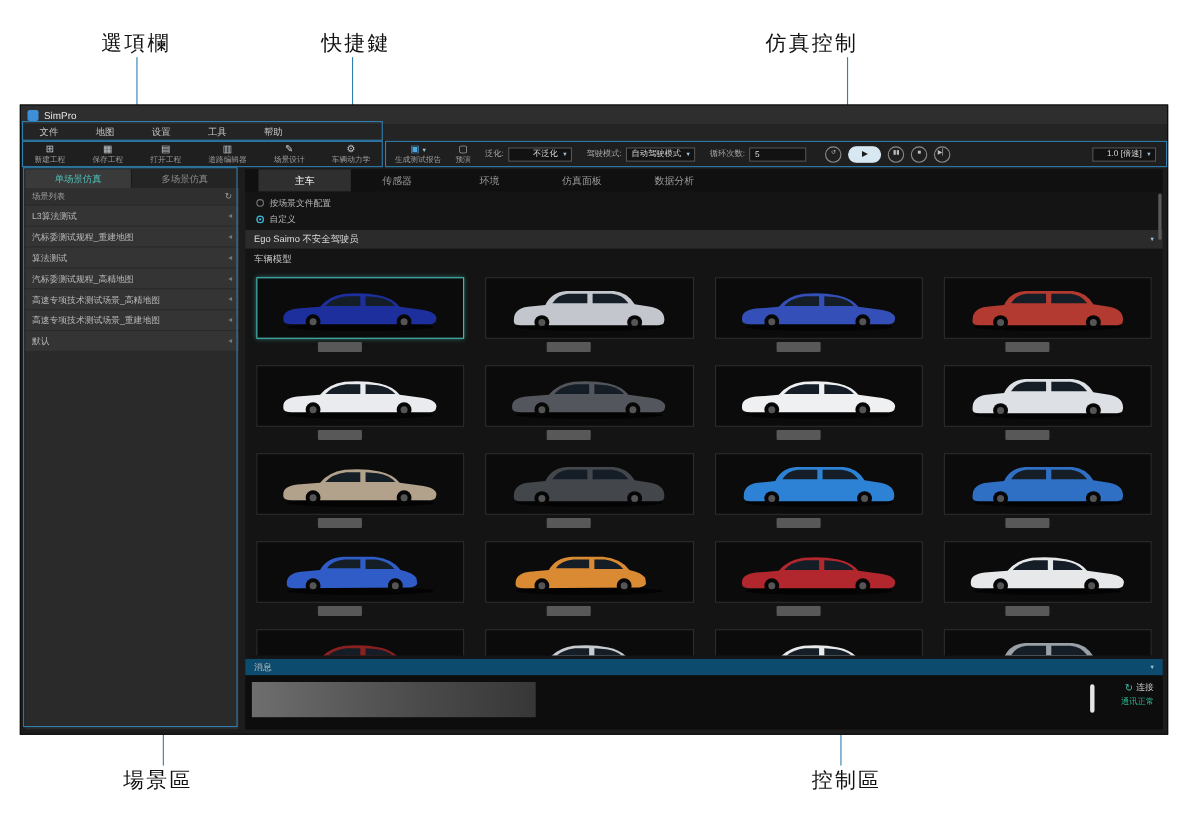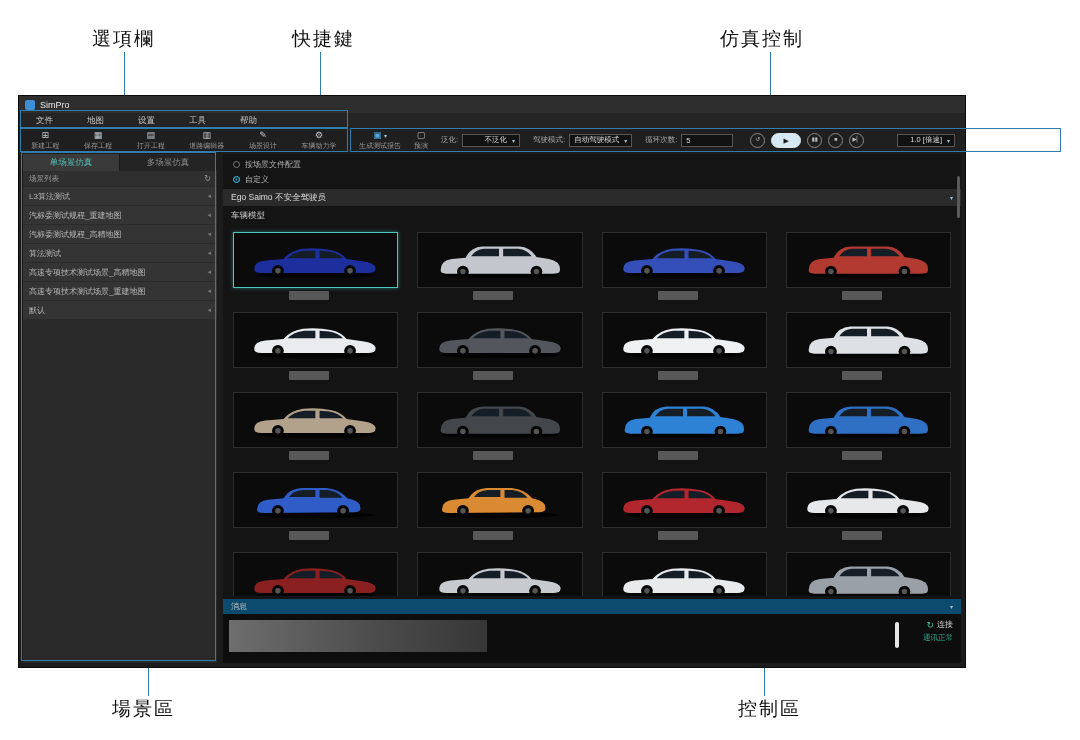--- a/index.html
+++ b/index.html
@@ -5,21 +5,21 @@
   *{margin:0;padding:0;box-sizing:border-box;}
   html,body{width:1080px;height:740px;}
   body{background:#ffffff;font-family:"Liberation Sans","DejaVu Sans",sans-serif;position:relative;overflow:hidden;}
 
   
   .ann-label{position:absolute;font-family:Liberation Sans, sans-serif;font-size:19px;color:#111;letter-spacing:2px;}
   .ann-line{position:absolute;width:0;border-left:1.5px solid #2e7fae;}
   .ann-box{position:absolute;border:1px solid #2e7fae;pointer-events:none;z-index:6;}
 
   
-  .app{position:absolute;left:18px;top:95px;width:948px;height:573px;background:#1c1c1c;border:1px solid #0a0a0a;display:flex;flex-direction:column;color:#ccc;}
+  .app{position:absolute;left:18px;top:95px;width:1044px;height:573px;background:#1c1c1c;border:1px solid #0a0a0a;display:flex;flex-direction:column;color:#ccc;}
   .titlebar{flex:0 0 17px;background:#2e2e2e;display:flex;align-items:center;gap:5px;padding:0 6px;}
   .app-logo{width:10px;height:10px;background:#3e8fd8;border-radius:2px;}
   .title-text{font-size:9px;color:#e9e9e9;}
   .menubar{flex:0 0 15px;background:#242424;display:flex;align-items:center;}
   .menu-item{padding:0 17px;font-size:8.5px;color:#c6c6c6;cursor:default;}
   .toolbar{flex:0 0 24px;background:#1f1f1f;display:flex;align-items:center;}
   .tb-group{flex:0 0 330px;display:flex;justify-content:space-around;align-items:center;height:100%;}
   .tb-btn{display:flex;flex-direction:column;align-items:center;justify-content:center;line-height:1;cursor:pointer;}
   .tb-ic{font-size:9px;color:#c2c9cf;height:11px;}
   .tb-label{font-size:7px;color:#9a9a9a;white-space:nowrap;}
@@ -75,21 +75,21 @@
   .connect-btn{display:flex;align-items:center;gap:3px;font-size:8px;color:#d0d0d0;background:none;border:none;cursor:pointer;}
   .connect-btn .ic{color:#3ec2a8;font-size:9px;}
   .comm-status{font-size:7.5px;color:#2fae8c;}
   .m-scroll{position:absolute;right:1px;top:22px;width:3px;height:42px;background:#5a5a5a;border-radius:2px;}
 </style>
 </head>
 <body>
 
 <div class="ann-label" style="left:92px;top:26px">選項欄</div>
 <div class="ann-label" style="left:292px;top:26px">快捷鍵</div>
-<div class="ann-label" style="left:720px;top:26px">仿真控制</div>
+<div class="ann-label" style="left:696px;top:26px">仿真控制</div>
 <div class="ann-label" style="left:112px;top:696px">場景區</div>
 <div class="ann-label" style="left:738px;top:696px">控制區</div>
 
 <div class="ann-line" style="left:124px;top:52px;height:58px"></div>
 <div class="ann-line" style="left:320px;top:52px;height:76px"></div>
 <div class="ann-line" style="left:770px;top:52px;height:76px"></div>
 <div class="ann-line" style="left:148px;top:661px;height:35px"></div>
 <div class="ann-line" style="left:764px;top:661px;height:35px"></div>
 
 <div class="ann-box" style="left:20px;top:110px;width:328px;height:18px"></div>
@@ -214,26 +214,26 @@
             <span>L3算法测试</span>
             <span class="chev">◂</span>
           </div>
 
           <div class="sb-item">
             <span>汽标委测试规程_重建地图</span>
             <span class="chev">◂</span>
           </div>
 
           <div class="sb-item">
+            <span>算法测试</span>
+            <span class="chev">◂</span>
+          </div>
+
+          <div class="sb-item">
             <span>汽标委测试规程_高精地图</span>
-            <span class="chev">◂</span>
-          </div>
-
-          <div class="sb-item">
-            <span>算法测试</span>
             <span class="chev">◂</span>
           </div>
 
           <div class="sb-item">
             <span>高速专项技术测试场景_高精地图</span>
             <span class="chev">◂</span>
           </div>
 
           <div class="sb-item">
             <span>高速专项技术测试场景_重建地图</span>
@@ -241,20 +241,38 @@
           </div>
 
           <div class="sb-item">
             <span>默认</span>
             <span class="chev">◂</span>
           </div>
         </div>
     </div>
 
     <div class="main">
+      <div class="m-tabs">
+
+      <div class="m-tab active">
+            <span>主车</span>
+          </div>
+          <div class="m-tab">
+            <span>传感器</span>
+          </div>
+          <div class="m-tab">
+            <span>环境</span>
+          </div>
+          <div class="m-tab">
+            <span>仿真面板</span>
+          </div>
+          <div class="m-tab">
+            <span>数据分析</span>
+          </div>
+        </div>
 
       <div class="radios">
 
           <div class="radio-row">
             <span class="dot"></span>
             <span>按场景文件配置</span>
           </div>
 
           <div class="radio-row active">
             <span class="dot"></span>

